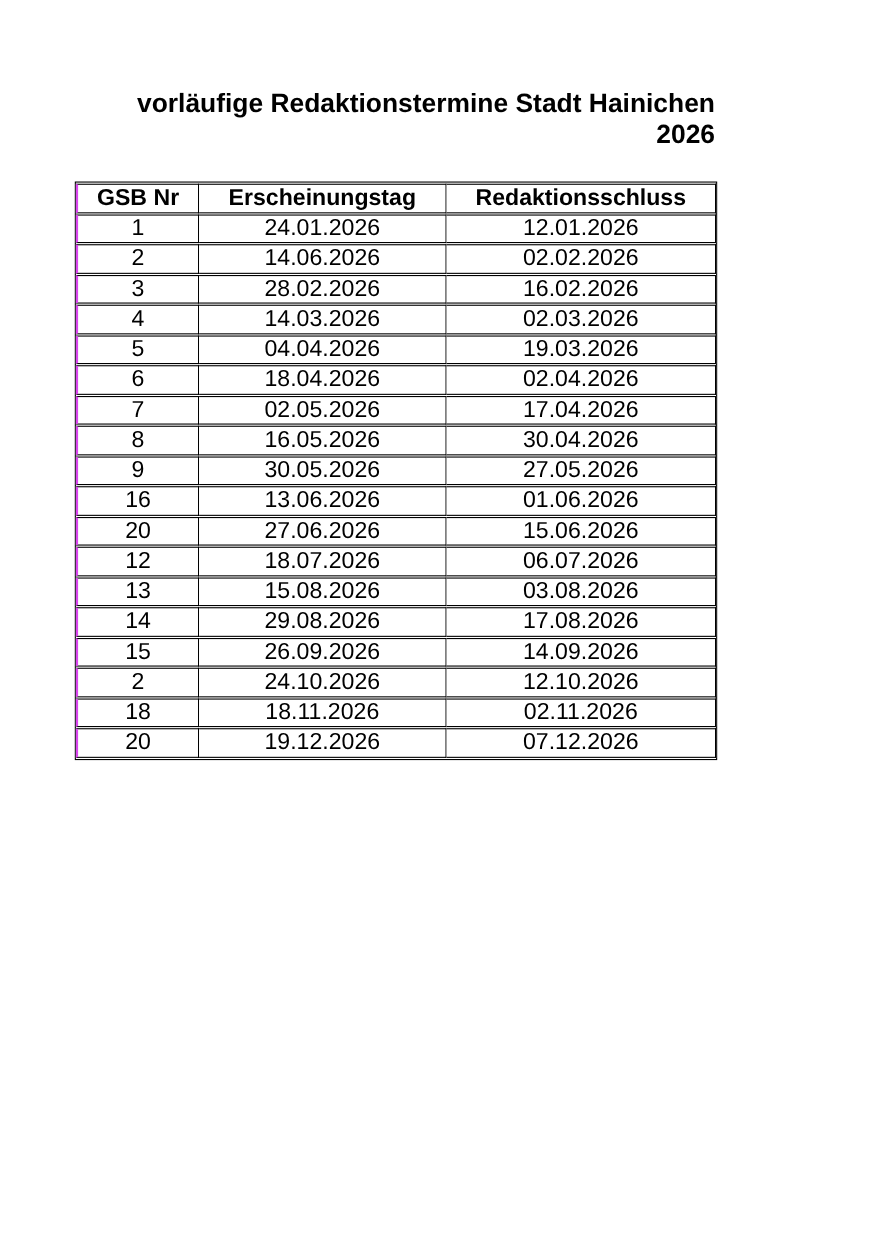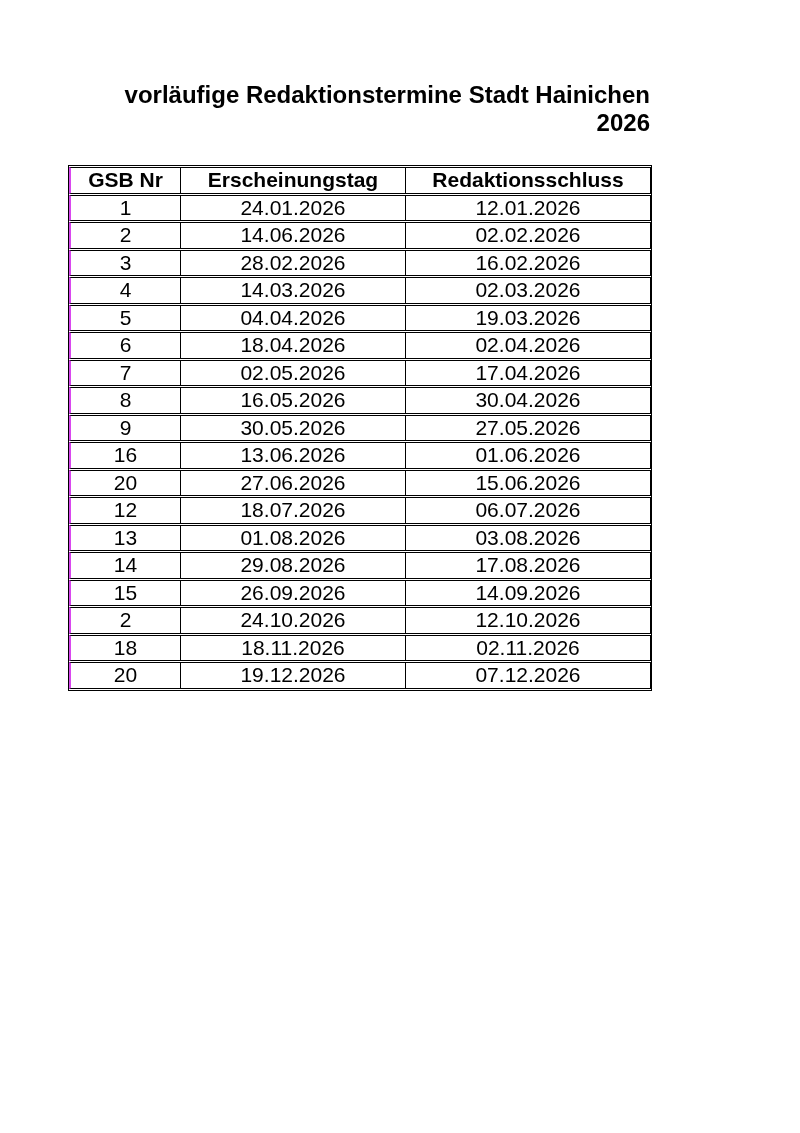--- a/index.html
+++ b/index.html
@@ -145,21 +145,21 @@
           <td>27.06.2026</td>
           <td>15.06.2026</td>
         </tr>
         <tr>
           <td>12</td>
           <td>18.07.2026</td>
           <td>06.07.2026</td>
         </tr>
         <tr>
           <td>13</td>
-          <td>01.08.2026</td>
+          <td>15.08.2026</td>
           <td>03.08.2026</td>
         </tr>
         <tr>
           <td>14</td>
           <td>29.08.2026</td>
           <td>17.08.2026</td>
         </tr>
         <tr>
           <td>15</td>
           <td>26.09.2026</td>

